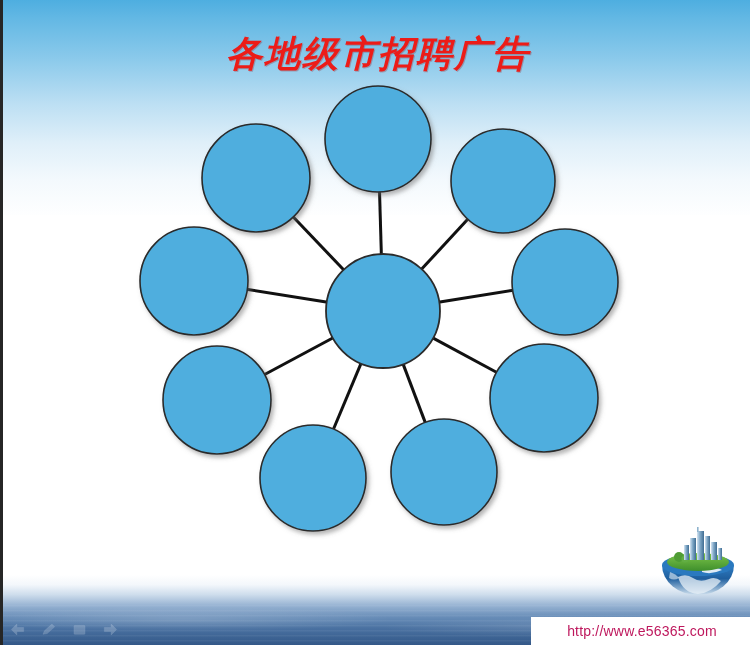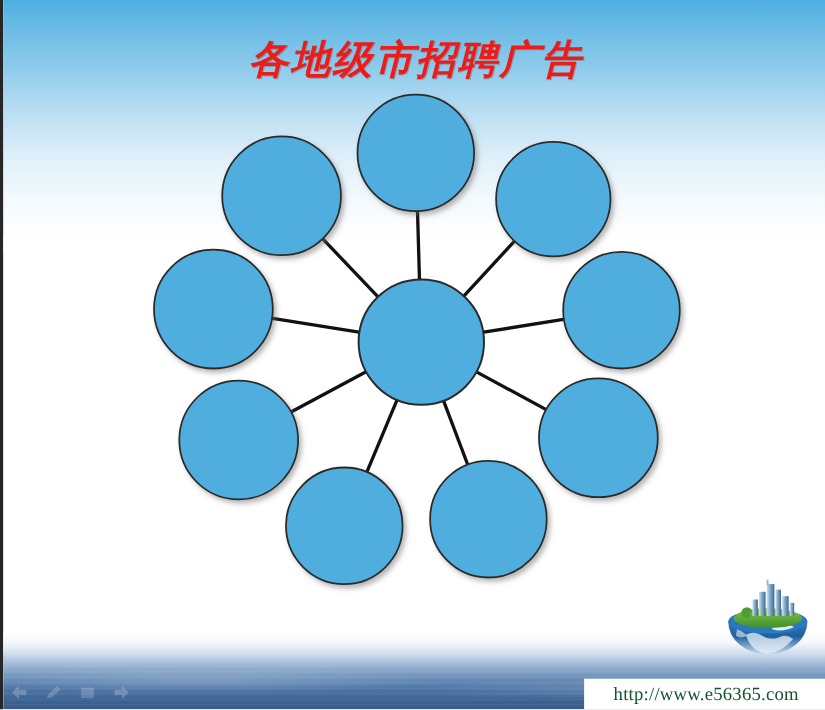--- a/index.html
+++ b/index.html
@@ -125,23 +125,23 @@
   .url-bar {
     position: absolute;
     left: 528px; top: 617px;
     width: 222px; height: 28px;
     background: #ffffff;
     display: flex;
     align-items: center;
     justify-content: center;
   }
   .url-text {
-    font-family: Liberation Serif, serif;
-    font-size: 17px;
-    color: #14532d;
+    font-family: Liberation Sans, sans-serif;
+    font-size: 14px;
+    color: #be185d;
     letter-spacing: 0.2px;
     white-space: nowrap;
   }
 </style>
 </head>
 <body>
 
 <div id="slide">
 
   <div class="bg-sky"></div>

